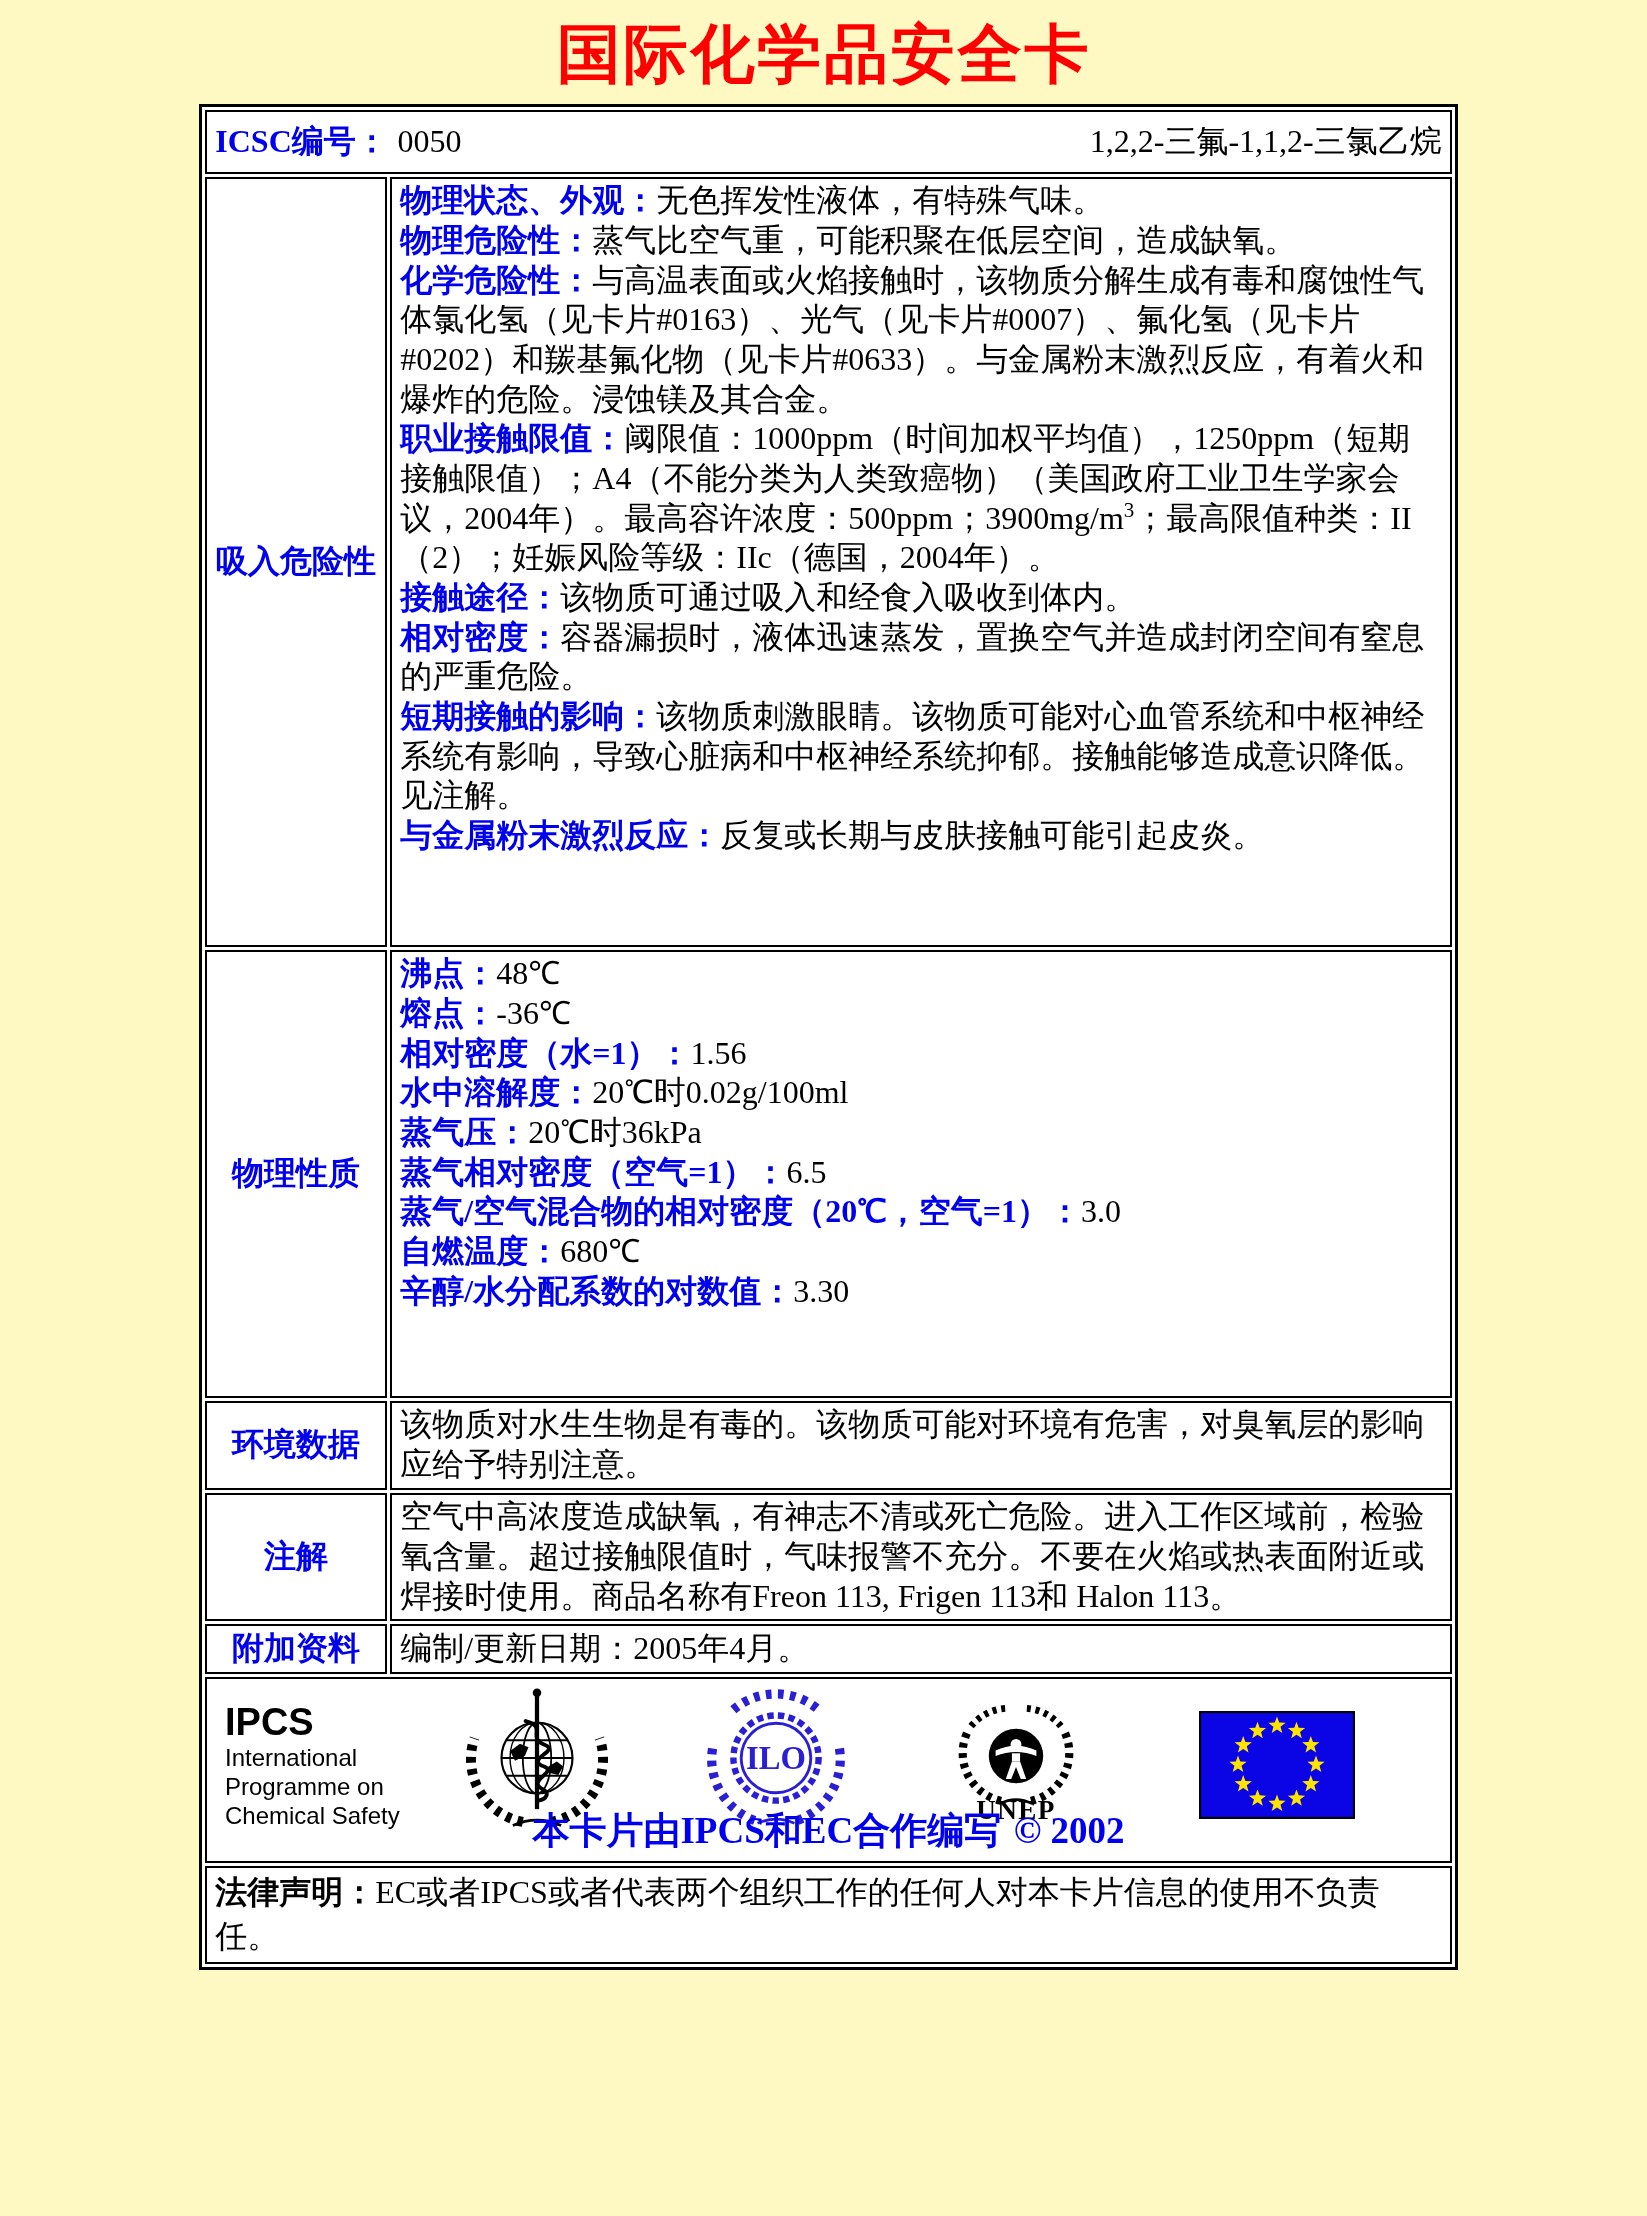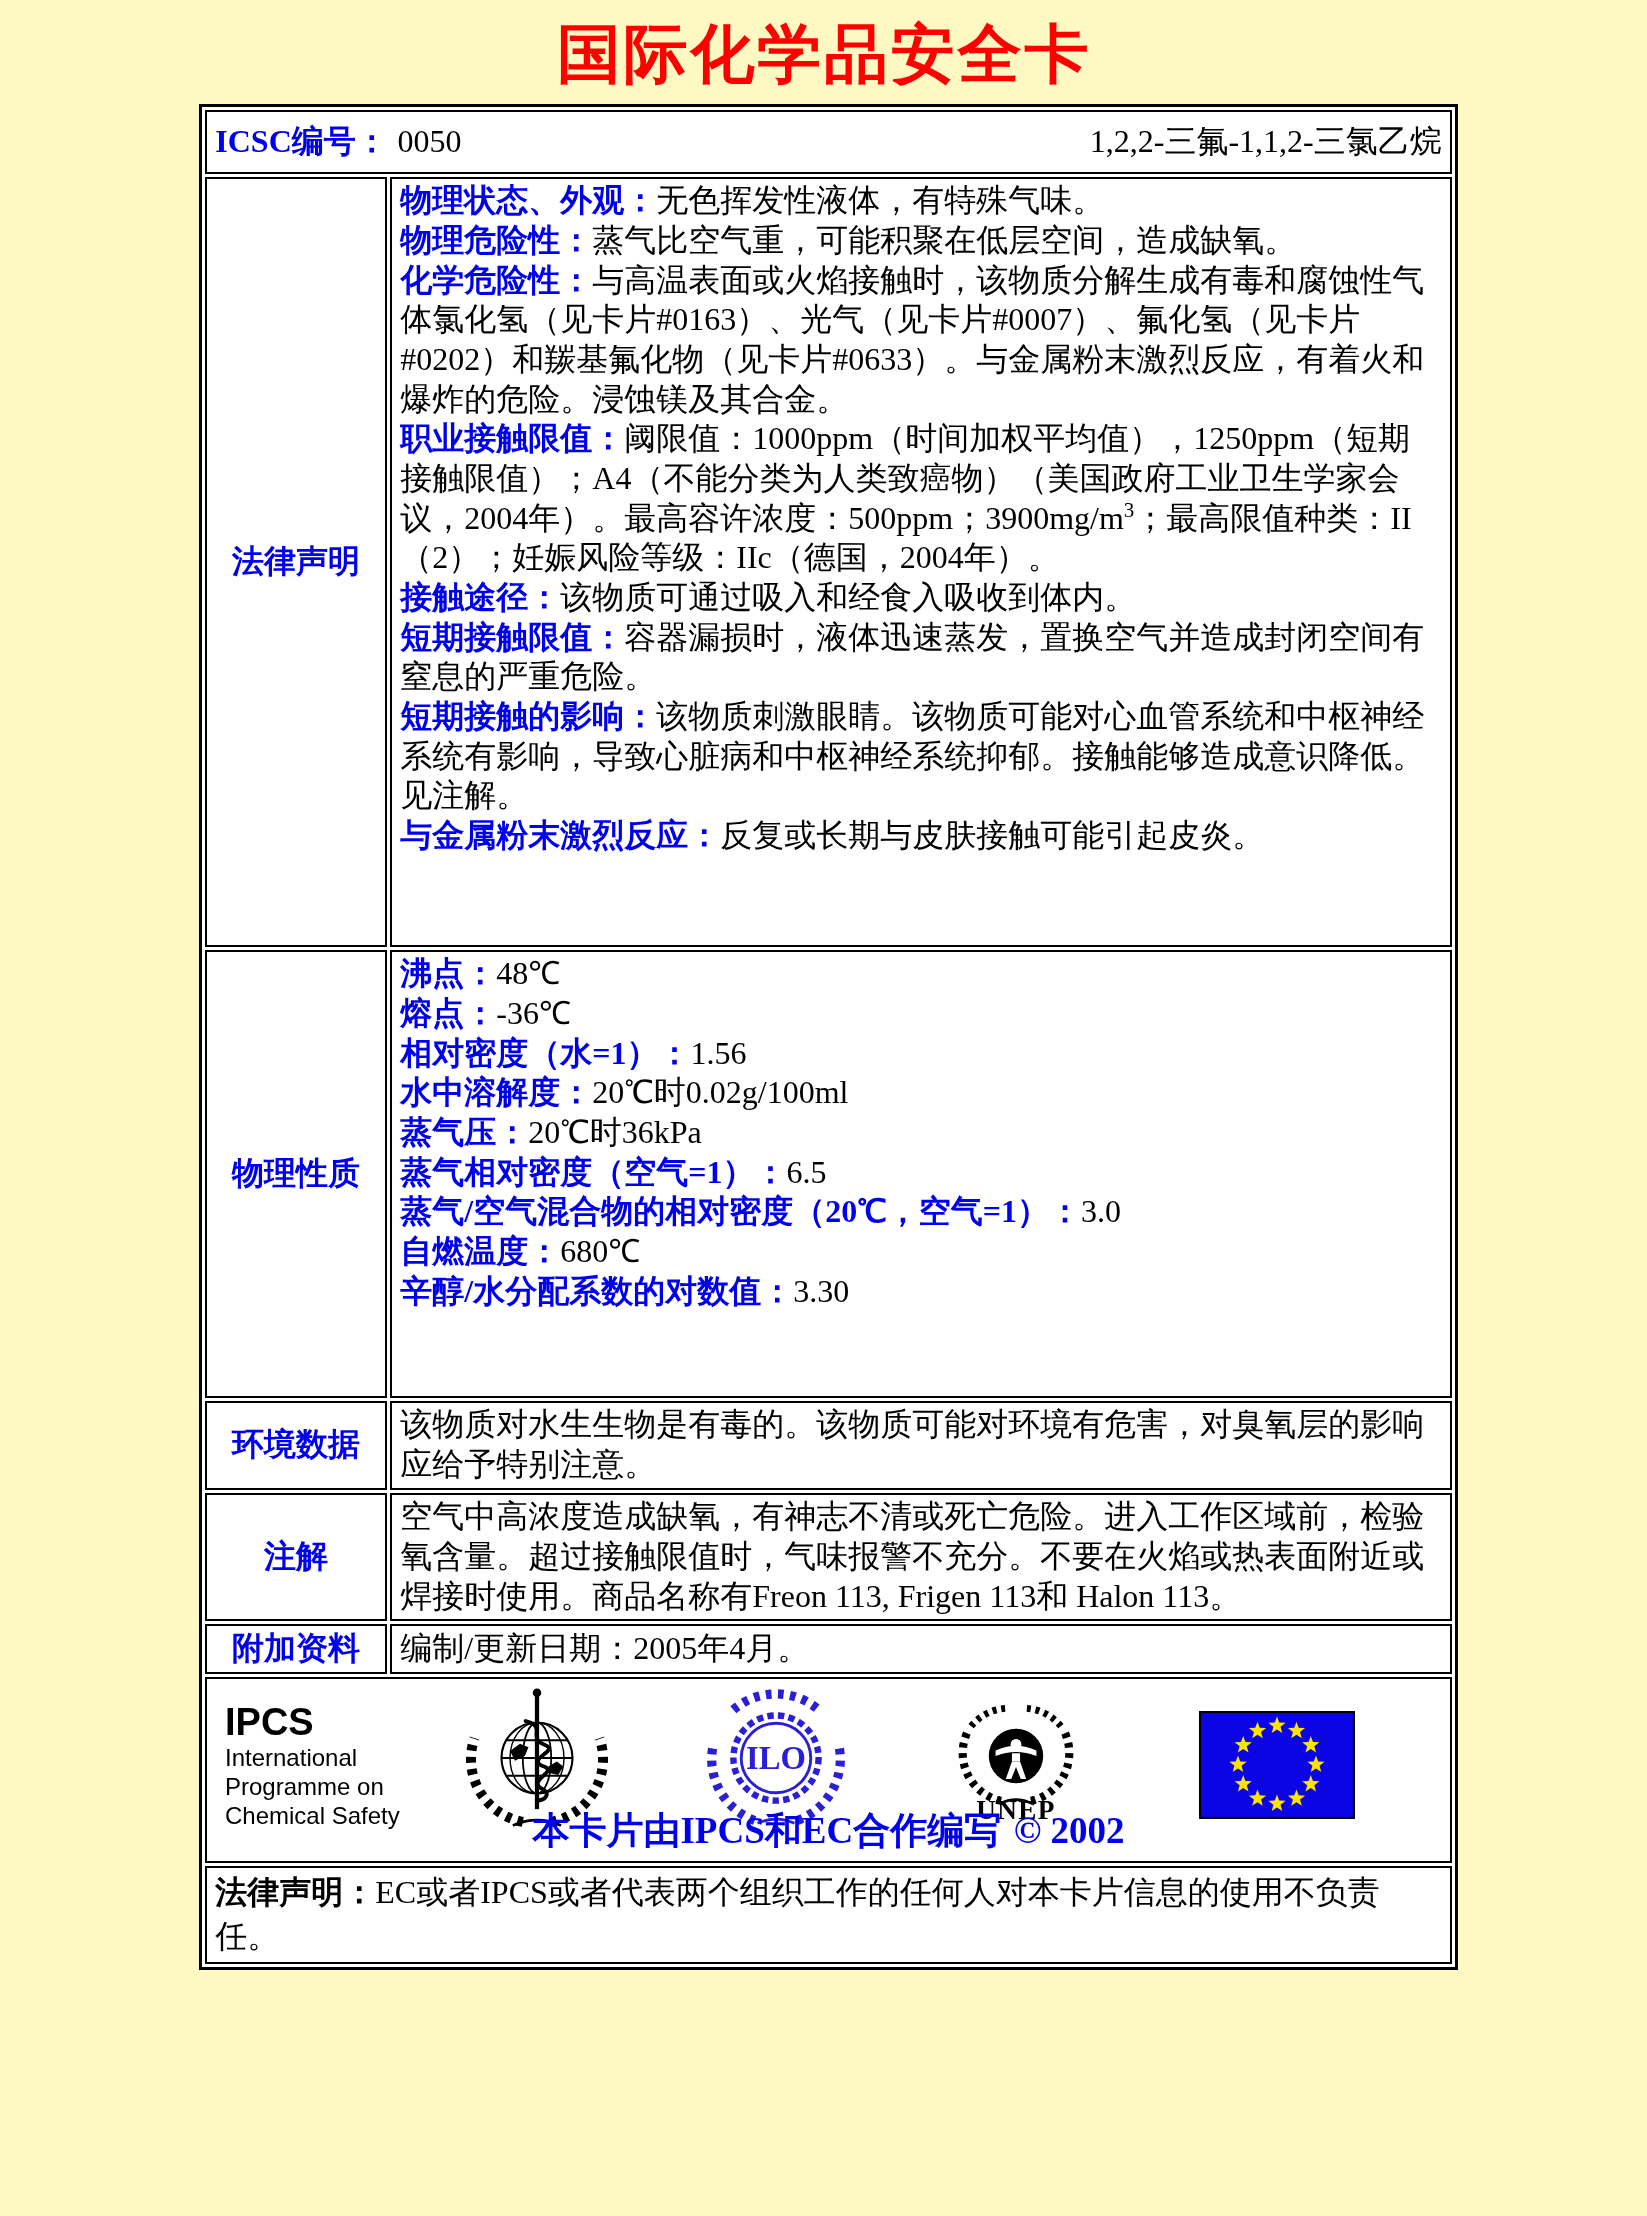--- a/index.html
+++ b/index.html
@@ -55,28 +55,28 @@
         <div class="hdrwrap">
           <span>
             <span class="blue">ICSC编号：</span><span class="num">0050</span>
           </span>
           <span>1,2,2-三氟-1,1,2-三氯乙烷</span>
         </div>
       </td>
     </tr>
 
     <tr>
-      <td class="rowlabel" style="height:764px;">法律声明</td>
+      <td class="rowlabel" style="height:764px;">吸入危险性</td>
       <td class="body">
         <div class="para"><span class="blue">物理状态、外观：</span><span>无色挥发性液体，有特殊气味。</span></div>
         <div class="para"><span class="blue">物理危险性：</span><span>蒸气比空气重，可能积聚在低层空间，造成缺氧。</span></div>
         <div class="para"><span class="blue">化学危险性：</span><span>与高温表面或火焰接触时，该物质分解生成有毒和腐蚀性气体氯化氢（见卡片#0163）、光气（见卡片#0007）、氟化氢（见卡片#0202）和羰基氟化物（见卡片#0633）。与金属粉末激烈反应，有着火和爆炸的危险。浸蚀镁及其合金。</span></div>
         <div class="para"><span class="blue">职业接触限值：</span><span>阈限值：1000ppm（时间加权平均值），1250ppm（短期接触限值）；A4（不能分类为人类致癌物）（美国政府工业卫生学家会议，2004年）。最高容许浓度：500ppm；3900mg/m</span><sup>3</sup><span>；最高限值种类：II（2）；妊娠风险等级：IIc（德国，2004年）。</span></div>
         <div class="para"><span class="blue">接触途径：</span><span>该物质可通过吸入和经食入吸收到体内。</span></div>
-        <div class="para"><span class="blue">短期接触限值：</span><span>容器漏损时，液体迅速蒸发，置换空气并造成封闭空间有窒息的严重危险。</span></div>
+        <div class="para"><span class="blue">相对密度：</span><span>容器漏损时，液体迅速蒸发，置换空气并造成封闭空间有窒息的严重危险。</span></div>
         <div class="para"><span class="blue">短期接触的影响：</span><span>该物质刺激眼睛。该物质可能对心血管系统和中枢神经系统有影响，导致心脏病和中枢神经系统抑郁。接触能够造成意识降低。见注解。</span></div>
         <div class="para"><span class="blue">与金属粉末激烈反应：</span><span>反复或长期与皮肤接触可能引起皮炎。</span></div>
       </td>
     </tr>
 
     <tr>
       <td class="rowlabel" style="height:442px;">物理性质</td>
       <td class="body">
         <div class="para"><span class="blue">沸点：</span><span>48℃</span></div>
         <div class="para"><span class="blue">熔点：</span><span>-36℃</span></div>

